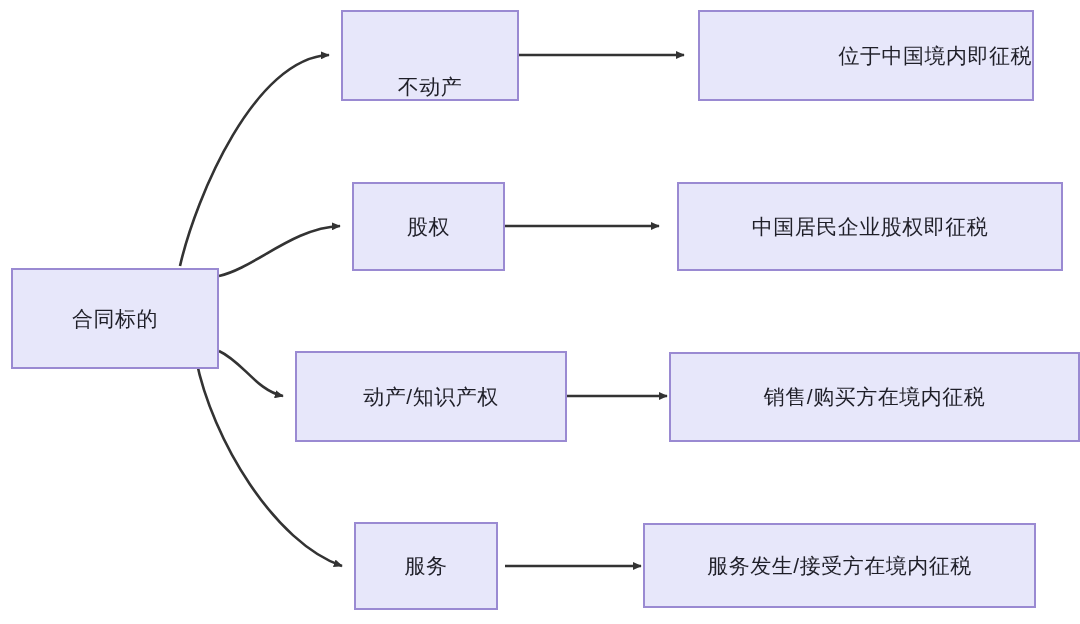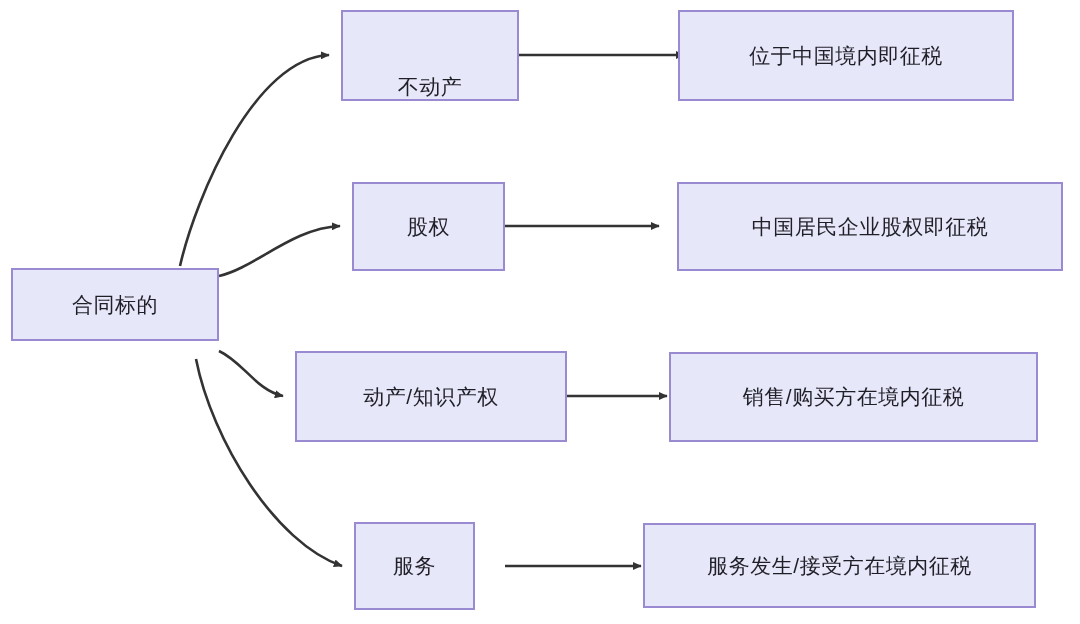--- a/index.html
+++ b/index.html
@@ -61,43 +61,43 @@
     <path d="M 219 276 C 255 268 292 228 340 226" fill="none" stroke="#333333" stroke-width="2.6" marker-end="url(#arrowhead)"></path>
     <path d="M 219 351 C 243 362 256 390 283 396" fill="none" stroke="#333333" stroke-width="2.6" marker-end="url(#arrowhead)"></path>
     <path d="M 196 359 C 212 440 275 543 342 566" fill="none" stroke="#333333" stroke-width="2.6" marker-end="url(#arrowhead)"></path>
 
     <line x1="519" y1="55" x2="684" y2="55" stroke="#333333" stroke-width="2.6" marker-end="url(#arrowhead)"></line>
     <line x1="505" y1="226" x2="659" y2="226" stroke="#333333" stroke-width="2.6" marker-end="url(#arrowhead)"></line>
     <line x1="567" y1="396" x2="667" y2="396" stroke="#333333" stroke-width="2.6" marker-end="url(#arrowhead)"></line>
     <line x1="505" y1="566" x2="641" y2="566" stroke="#333333" stroke-width="2.6" marker-end="url(#arrowhead)"></line>
   </svg>
 
-  <div class="node" style="left:11px; top:268px; width:208px; height:73px;">
+  <div class="node" style="left:11px; top:268px; width:208px; height:101px;">
     <span class="node-label">合同标的</span>
   </div>
 
   <div class="node" style="left:341px; top:10px; width:178px; height:91px;align-items:flex-end;">
     <span class="node-label">不动产</span>
   </div>
   <div class="node" style="left:295px; top:351px; width:272px; height:91px;">
     <span class="node-label">动产/知识产权</span>
   </div>
   <div class="node" style="left:352px; top:182px; width:153px; height:89px;">
     <span class="node-label">股权</span>
   </div>
-  <div class="node" style="left:354px; top:522px; width:121px; height:88px;">
+  <div class="node" style="left:354px; top:522px; width:144px; height:88px;">
     <span class="node-label">服务</span>
   </div>
 
-  <div class="node" style="left:678px; top:10px; width:336px; height:91px;">
+  <div class="node" style="left:698px; top:10px; width:336px; height:91px;justify-content:flex-end;">
     <span class="node-label">位于中国境内即征税</span>
   </div>
   <div class="node" style="left:661px; top:182px; width:386px; height:89px;margin-left:16px;">
     <span class="node-label">中国居民企业股权即征税</span>
   </div>
-  <div class="node" style="left:669px; top:352px; width:369px; height:90px;">
+  <div class="node" style="left:669px; top:352px; width:411px; height:90px;">
     <span class="node-label">销售/购买方在境内征税</span>
   </div>
   <div class="node" style="left:643px; top:523px; width:393px; height:85px;">
     <span class="node-label">服务发生/接受方在境内征税</span>
   </div>
 
 </div>
 
 </body></html>

